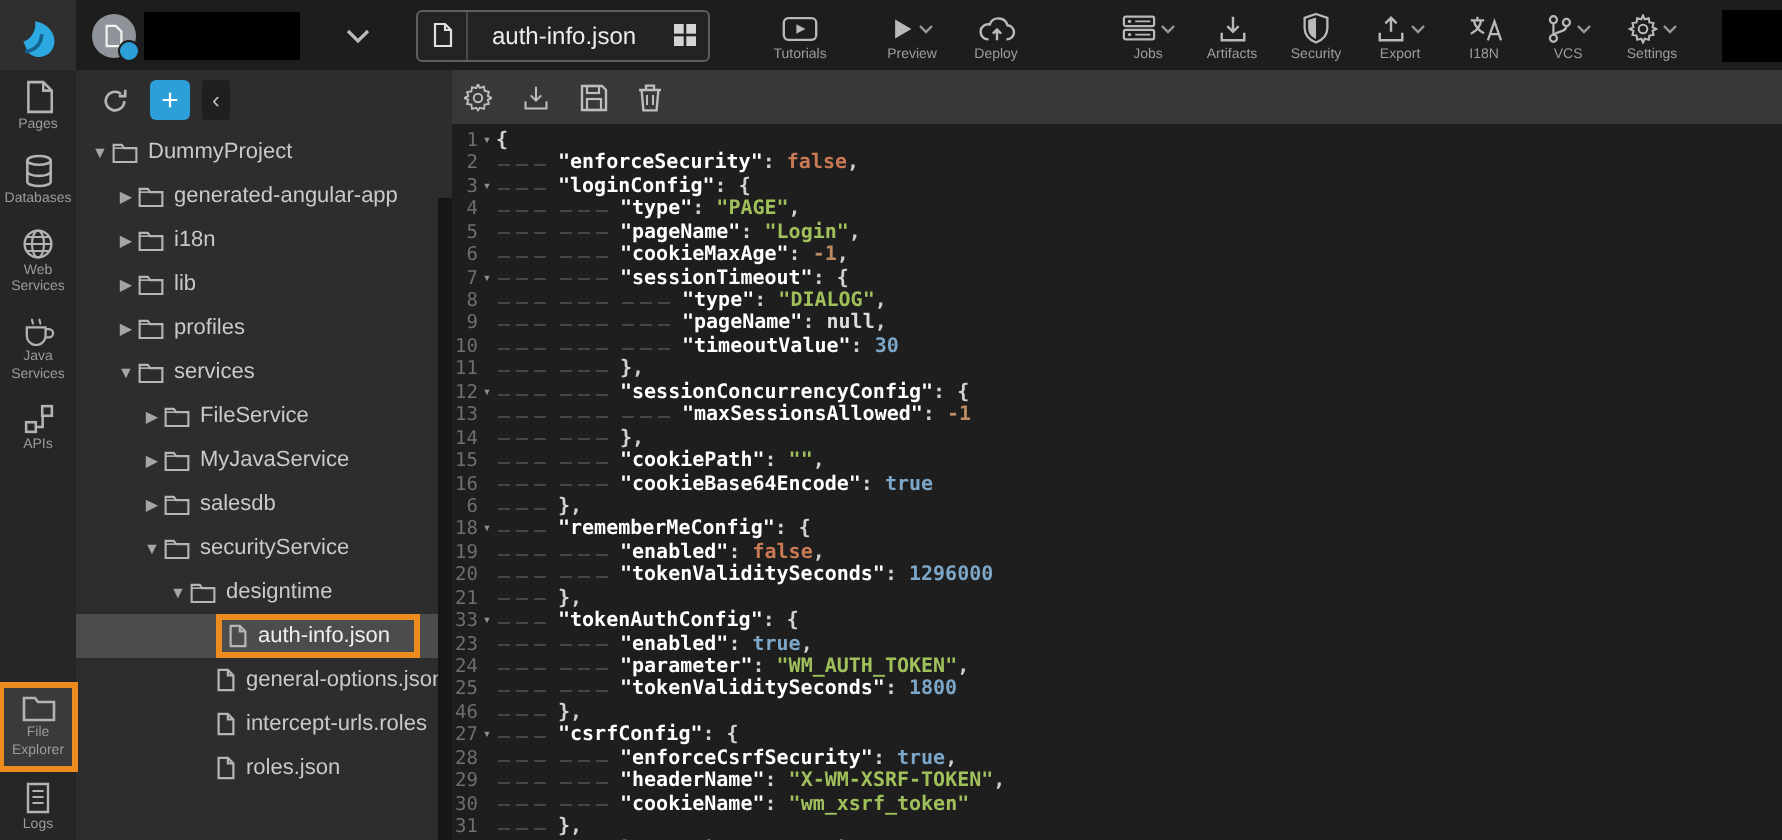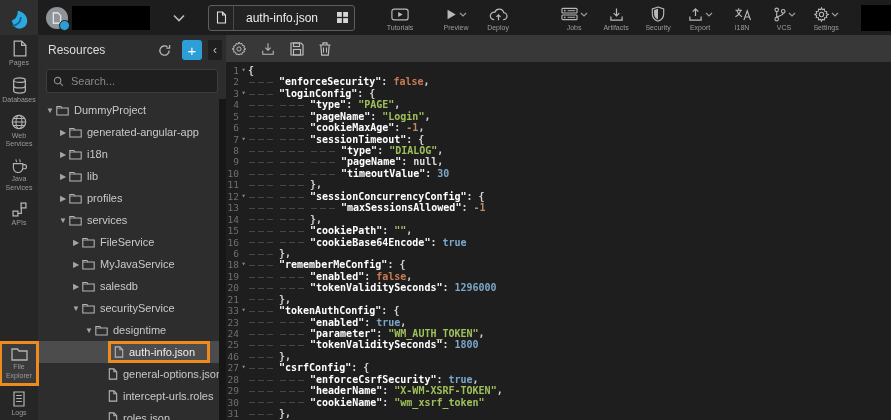--- a/index.html
+++ b/index.html
@@ -322,36 +322,28 @@
             <path d="M2 1h10v14H2z" fill="none" stroke="currentColor" stroke-width="1.2"></path>
             <path d="M4.2 4.5h5.6M4.2 7.5h5.6M4.2 10.5h5.6" stroke="currentColor" stroke-width="1.1"></path>
           </svg>
         </span>
         <span class="s-label">Logs</span>
       </div>
     </div>
 
   <div class="resources" data-name="resources-panel">
     <div class="res-head" data-name="resources-header">
-      <span class="res-title" data-name="resources-title">Resources</span>
       <span class="res-refresh" data-name="refresh-icon">
         <svg width="13" height="13" viewBox="0 0 14 14">
             <path d="M12 7a5 5 0 1 1-1.8-3.8" fill="none" stroke="currentColor" stroke-width="1.4"></path>
             <path d="M12.5 1v3.4H9" fill="none" stroke="currentColor" stroke-width="1.4"></path>
           </svg>
       </span>
       <span class="res-plus" data-name="add-resource-button">+</span>
       <span class="res-collapse" data-name="collapse-panel-button">‹</span>
-    </div>
-    <div class="res-search" data-name="resource-search">
-      <svg width="11" height="11" viewBox="0 0 12 12" data-name="search-icon">
-          <circle cx="5" cy="5" r="3.5" fill="none" stroke="currentColor" stroke-width="1.3"></circle>
-          <path d="M7.8 7.8l3 3" stroke="currentColor" stroke-width="1.3"></path>
-        </svg>
-      <input type="text" data-name="search-input" placeholder="Search..." style="">
     </div>
     <div class="tree" id="tree" data-name="file-tree">
         <div class="trow" data-name="tree-folder-dummyproject" style="padding-left: 6px;">
           <span class="caret" data-name="expand-caret-icon">▼</span>
           <span class="ticon" data-name="folder-icon">
             <svg width="13" height="11" viewBox="0 0 16 13">
               <path d="M1 1.5h5l1.5 2H15v8.5H1z" fill="none" stroke="currentColor" stroke-width="1.3"></path>
               <path d="M1 3.5h6.5" stroke="currentColor" stroke-width="1"></path>
             </svg>
           </span>

